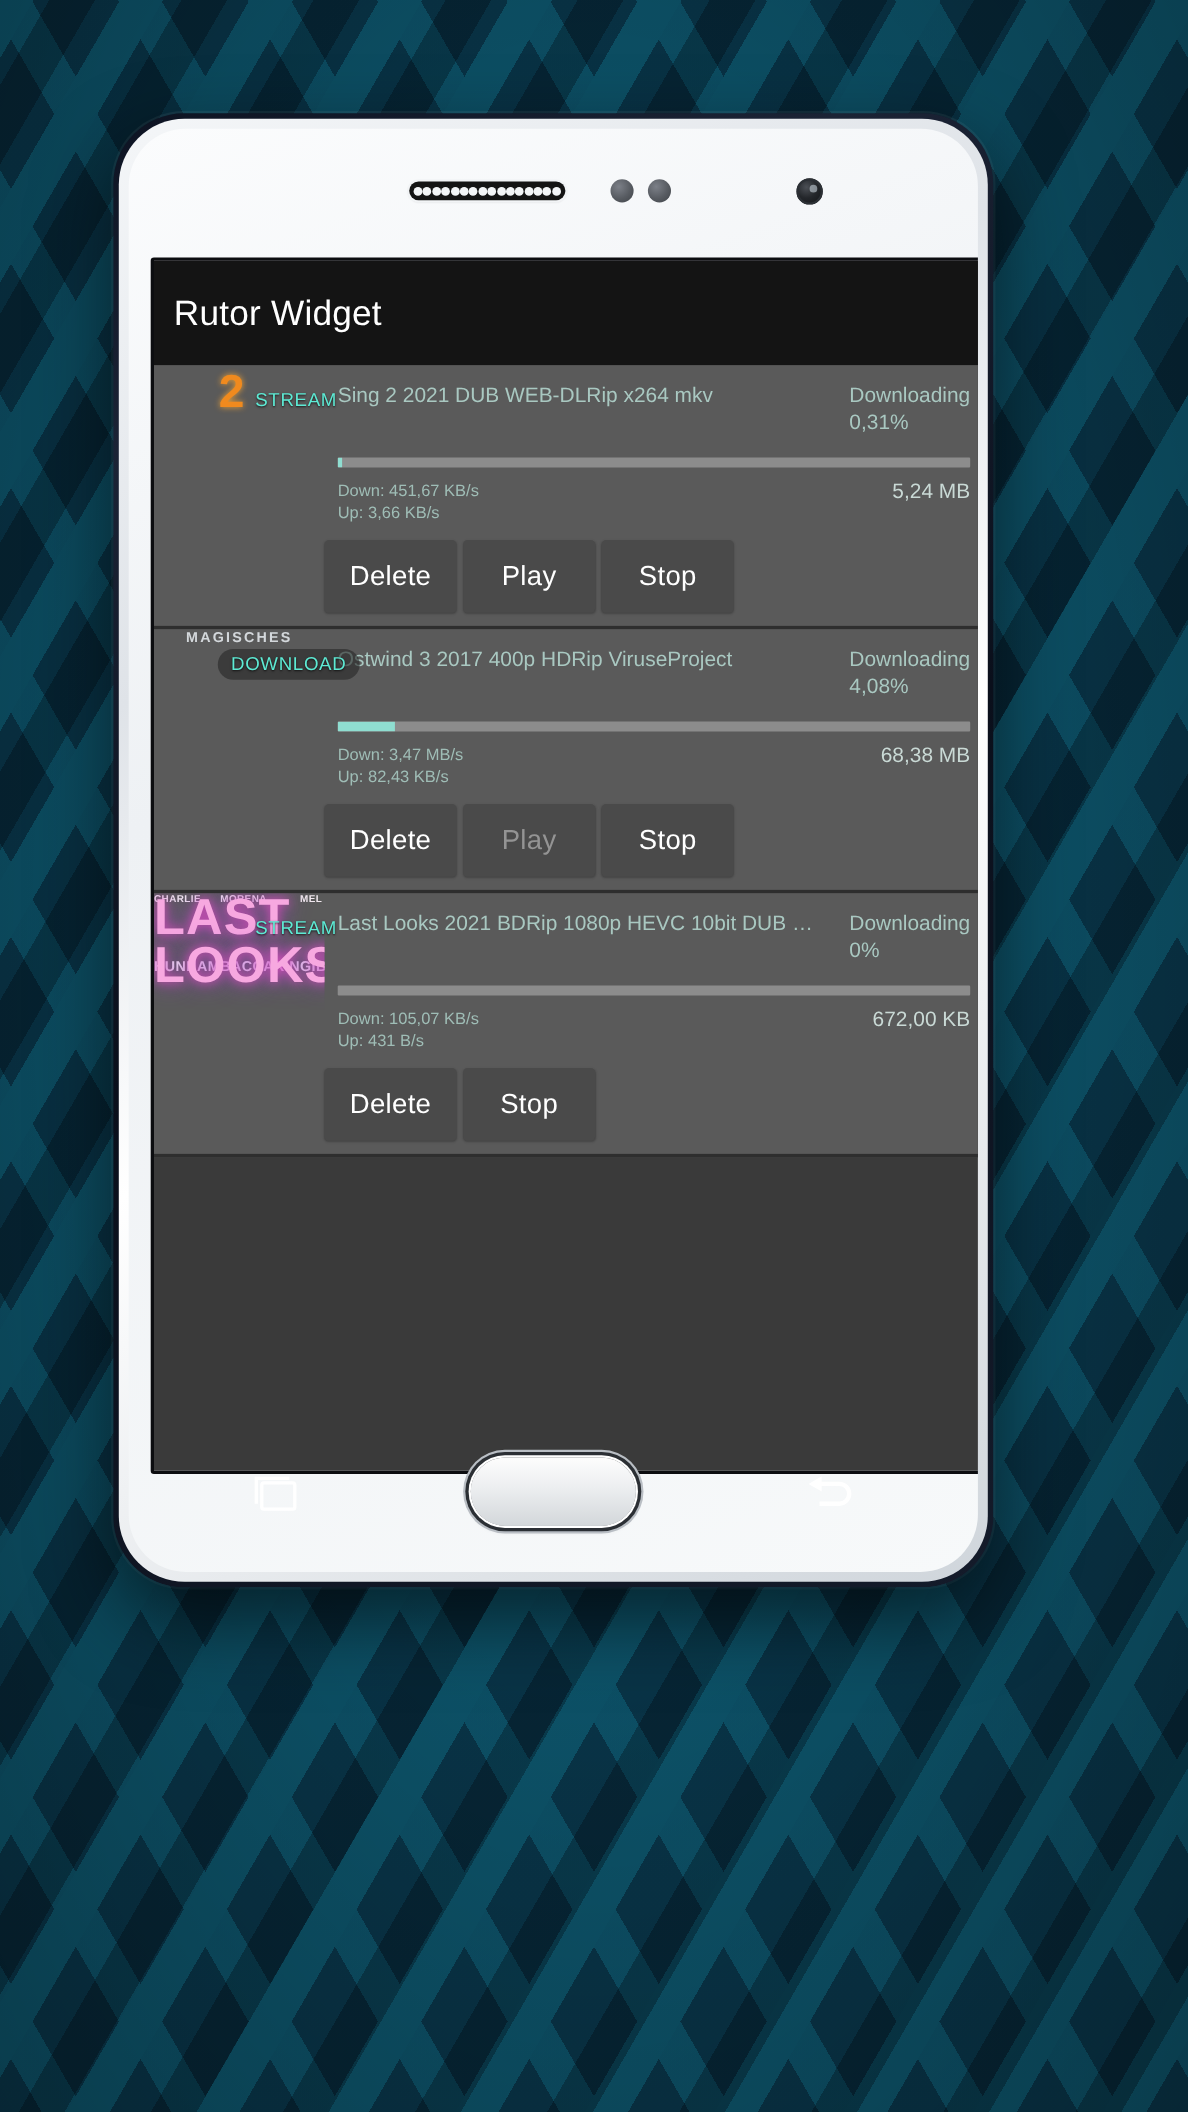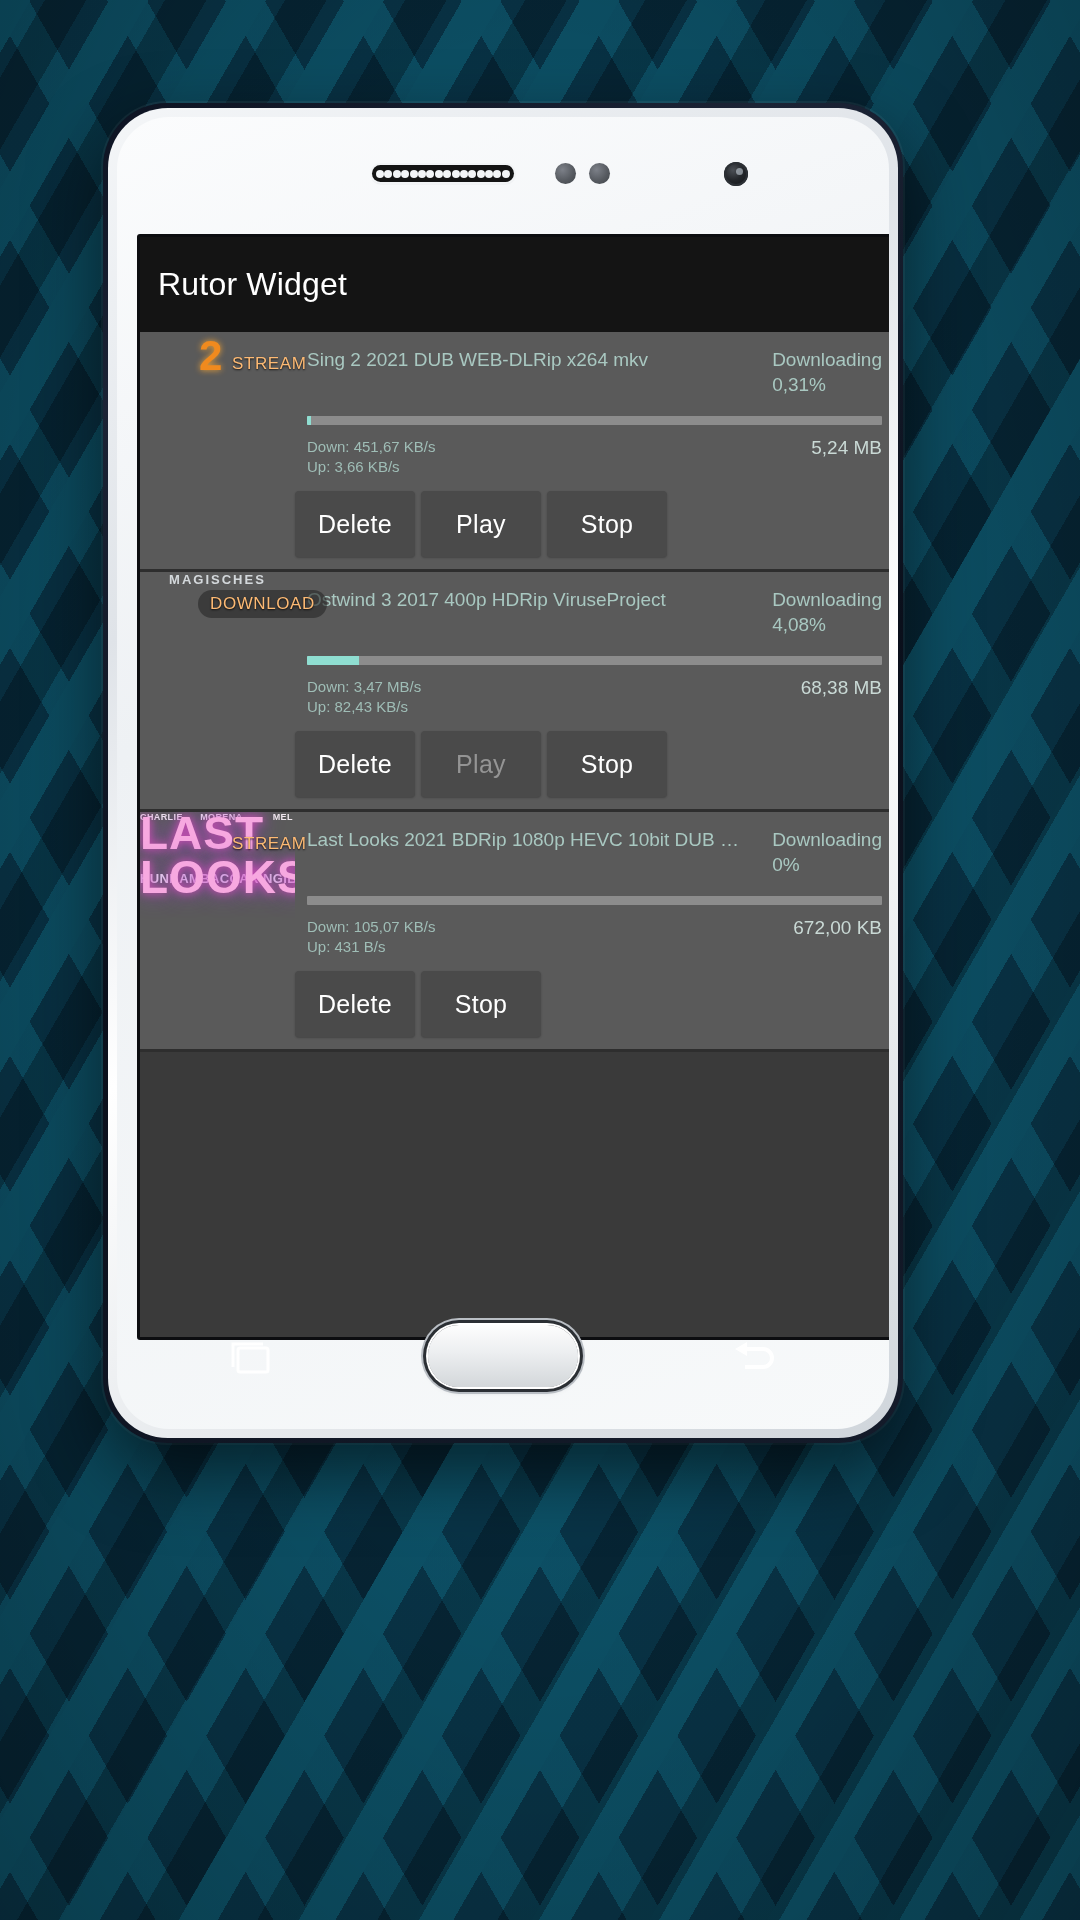--- a/index.html
+++ b/index.html
@@ -180,21 +180,21 @@
     color: #ffffff; font-size: 25px; font-family: "Liberation Sans", sans-serif;
     letter-spacing: 0.3px;
     display: flex; align-items: center; justify-content: center;
     box-shadow: 0 1px 2px rgba(0,0,0,0.25);
   }
   .action-btn.disabled { color: #949494; }
   .action-btn.wide { min-width: 136px; }
 
   .badge {
     position: absolute; z-index: 3;
-    color: #fdba74; font-size: 17px; letter-spacing: 0.6px;
+    color: #5eead4; font-size: 17px; letter-spacing: 0.6px;
     text-shadow: 0 1px 2px rgba(0,0,0,0.8);
   }
   .badge.pill {
     background: rgba(40,40,40,0.62);
     border-radius: 18px; padding: 4px 12px;
   }
 
   
   .poster-sing2 {
     background:

